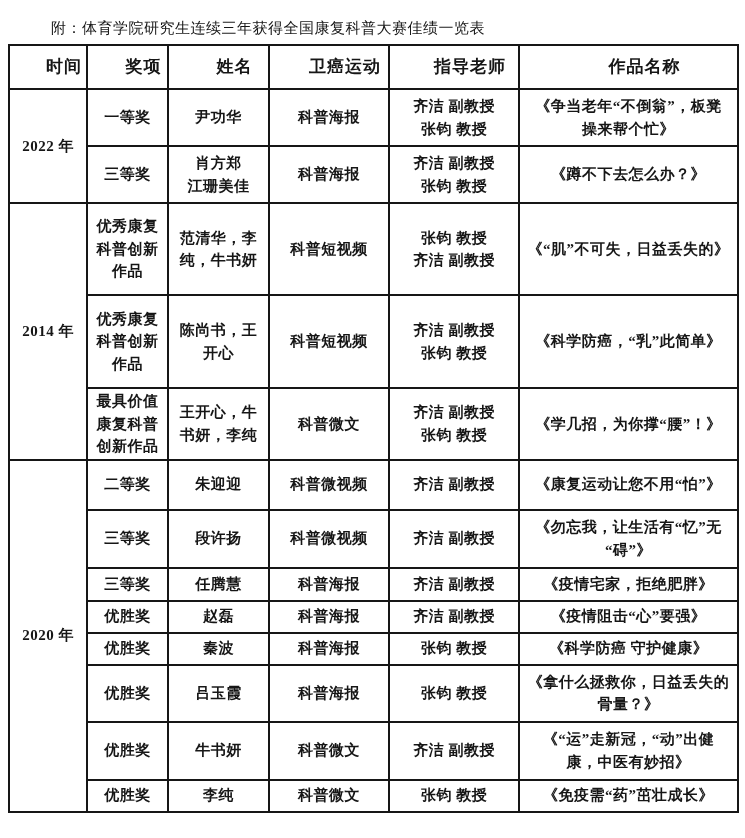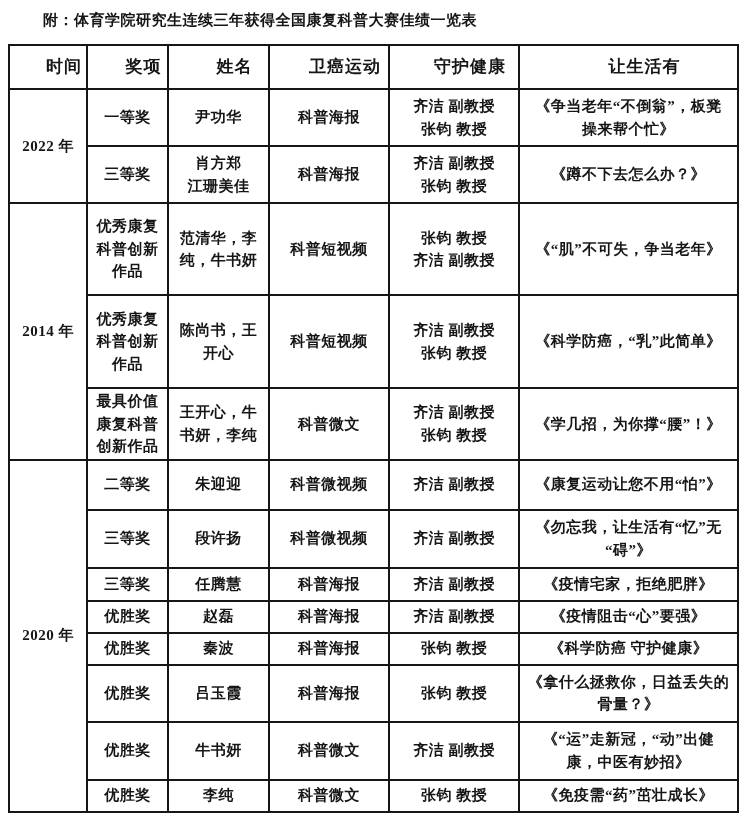--- a/index.html
+++ b/index.html
@@ -13,23 +13,23 @@
     width: 745px;
     height: 838px;
     background: #ffffff;
     color: #161616;
     overflow: hidden;
   }
   .doc-title {
     position: absolute;
     left: 43px;
     top: 11px;
-    margin: 0;
+    margin: 8px;
     font-size: 15px;
-    font-weight: bold;
+    font-weight: normal;
     letter-spacing: 0.5px;
     white-space: nowrap;
     text-align: center;
   }
   table.awards {
     position: absolute;
     left: 8px;
     top: 44px;
     width: 729px;
     border-collapse: collapse;
@@ -79,22 +79,22 @@
       <col style="width:120px">
       <col style="width:130px">
       <col style="width:219px">
     </colgroup>
     <thead>
       <tr>
         <th>时间</th>
         <th>奖项</th>
         <th>姓名</th>
         <th>卫癌运动</th>
-        <th>守护健康</th>
-        <th>让生活有</th>
+        <th>指导老师</th>
+        <th>作品名称</th>
       </tr>
     </thead>
     <tbody id="table-body">
         <tr style="height: 57px;">
           <td class="year-cell" rowspan="2">2022 年</td>
           <td class="award-cell">一等奖</td>
           <td class="name-cell">尹功华</td>
           <td class="category-cell">科普海报</td>
           <td class="advisor-cell">齐洁 副教授
 张钧 教授</td>
@@ -113,21 +113,21 @@
         <tr style="height: 92px;">
           <td class="year-cell" rowspan="3">2014 年</td>
           <td class="award-cell">优秀康复
 科普创新
 作品</td>
           <td class="name-cell">范清华，李
 纯，牛书妍</td>
           <td class="category-cell">科普短视频</td>
           <td class="advisor-cell">张钧 教授
 齐洁 副教授</td>
-          <td class="work-title-cell">《“肌”不可失，争当老年》</td>
+          <td class="work-title-cell">《“肌”不可失，日益丢失的》</td>
         </tr>
         <tr style="height: 93px;">
           <td class="award-cell">优秀康复
 科普创新
 作品</td>
           <td class="name-cell">陈尚书，王
 开心</td>
           <td class="category-cell">科普短视频</td>
           <td class="advisor-cell">齐洁 副教授
 张钧 教授</td>

